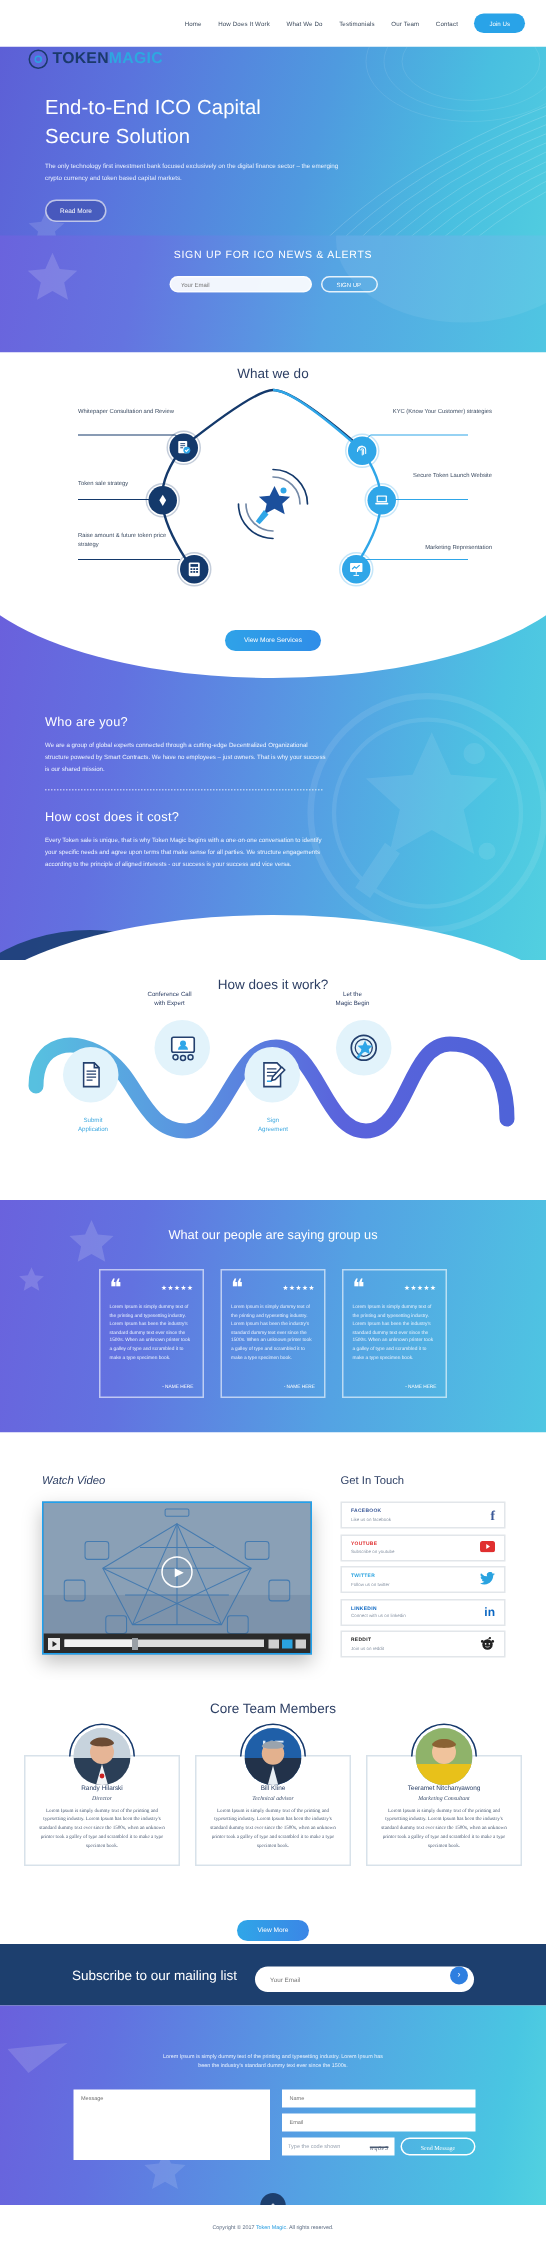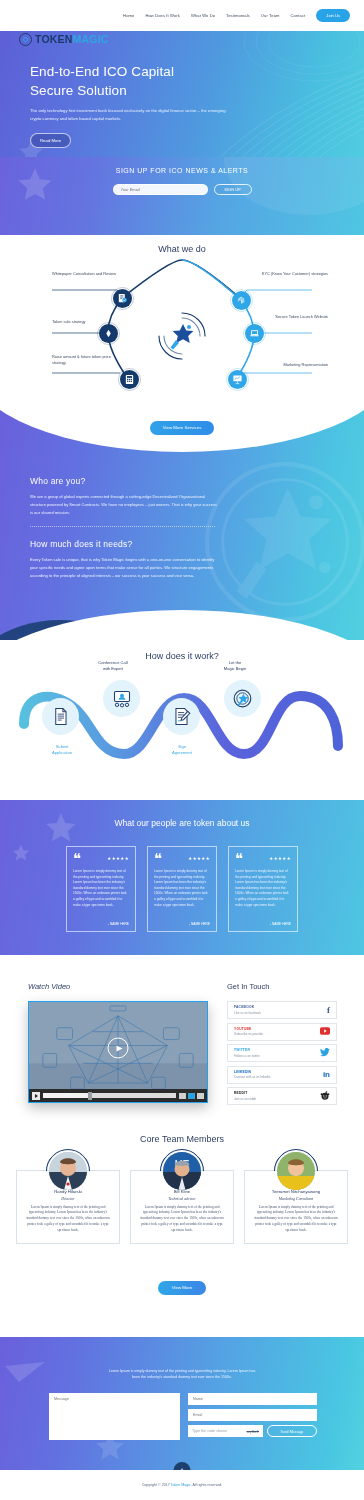--- a/index.html
+++ b/index.html
@@ -492,21 +492,21 @@
       <path d="M40 74L26 95l7 5 14-21z" fill="#fff"></path>
       <circle cx="82" cy="32" r="5" fill="#fff"></circle>
       <circle cx="88" cy="78" r="4" fill="#fff"></circle>
     </svg>
     <div class="mid-content">
       <h2 class="mid-h">Who are you?</h2>
       <div class="mid-p">We are a group of global experts connected through a cutting-edge Decentralized Organizational structure powered by Smart Contracts. We have no employees – just owners. That is why your success is our shared mission.</div>
     </div>
     <div class="dotted-sep"></div>
     <div class="mid-content2">
-      <h2 class="mid-h">How much does it needs?</h2>
+      <h2 class="mid-h">How cost does it cost?</h2>
       <div class="mid-p">Every Token sale is unique, that is why Token Magic begins with a one-on-one conversation to identify your specific needs and agree upon terms that make sense for all parties. We structure engagements according to the principle of aligned interests - our success is your success and vice versa.</div>
     </div>
     <div class="bottom-dark"></div>
     <div class="bottom-curve"></div>
   </div>
 
   <div class="view-more-services">
     <span>View More Services</span>
   </div>
 
@@ -578,21 +578,21 @@
     </div>
   </div>
 
   <div class="testi">
     <svg class="testi-star1" viewBox="0 0 24 24">
         <path d="M12 1l3.2 7.2 7.8.8-5.8 5.2 1.7 7.7L12 18l-6.9 3.9 1.7-7.7L1 9l7.8-.8z" fill="#fff"></path>
       </svg>
     <svg class="testi-star2" viewBox="0 0 24 24">
         <path d="M12 1l3.2 7.2 7.8.8-5.8 5.2 1.7 7.7L12 18l-6.9 3.9 1.7-7.7L1 9l7.8-.8z" fill="#fff"></path>
       </svg>
-    <div class="testi-title">What our people are token about us</div>
+    <div class="testi-title">What our people are saying group us</div>
     <div class="cards">
       <div class="card">
         <div class="quote">❝</div>
         <div class="stars">★★★★★</div>
         <p>Lorem Ipsum is simply dummy text of the printing and typesetting industry. Lorem Ipsum has been the industry's standard dummy text ever since the 1500s. When an unknown printer took a galley of type and scrambled it to make a type specimen book.</p>
         <div class="name">- NAME HERE</div>
       </div>
       <div class="card">
         <div class="quote">❝</div>
         <div class="stars">★★★★★</div>
@@ -745,20 +745,27 @@
         <div class="m-role">Marketing Consultant</div>
         <div class="m-desc">Lorem Ipsum is simply dummy text of the printing and typesetting industry. Lorem Ipsum has been the industry's standard dummy text ever since the 1500s, when an unknown printer took a galley of type and scrambled it to make a type specimen book.</div>
       </div>
     </div>
   </div>
 
   <div class="view-more-btn">
     <span>View More</span>
   </div>
 
+  <div class="subscribe">
+    <div class="sub-title">Subscribe to our mailing list</div>
+    <div class="sub-input-wrap">
+      <input type="text" placeholder="Your Email" style="">
+      <div class="sub-arrow">›</div>
+    </div>
+  </div>
 
   <div class="message">
     <svg class="msg-star" viewBox="0 0 24 24">
         <path d="M12 1l3.2 7.2 7.8.8-5.8 5.2 1.7 7.7L12 18l-6.9 3.9 1.7-7.7L1 9l7.8-.8z" fill="#fff"></path>
       </svg>
     <svg class="msg-star2" viewBox="0 0 24 24">
         <path d="M12 1l3.2 7.2 7.8.8-5.8 5.2 1.7 7.7L12 18l-6.9 3.9 1.7-7.7L1 9l7.8-.8z" fill="#fff"></path>
       </svg>
     <svg class="msg-arrow" viewBox="0 0 44 26">
         <path d="M0 4 L40 0 L14 20 Z" fill="#fff"></path>

